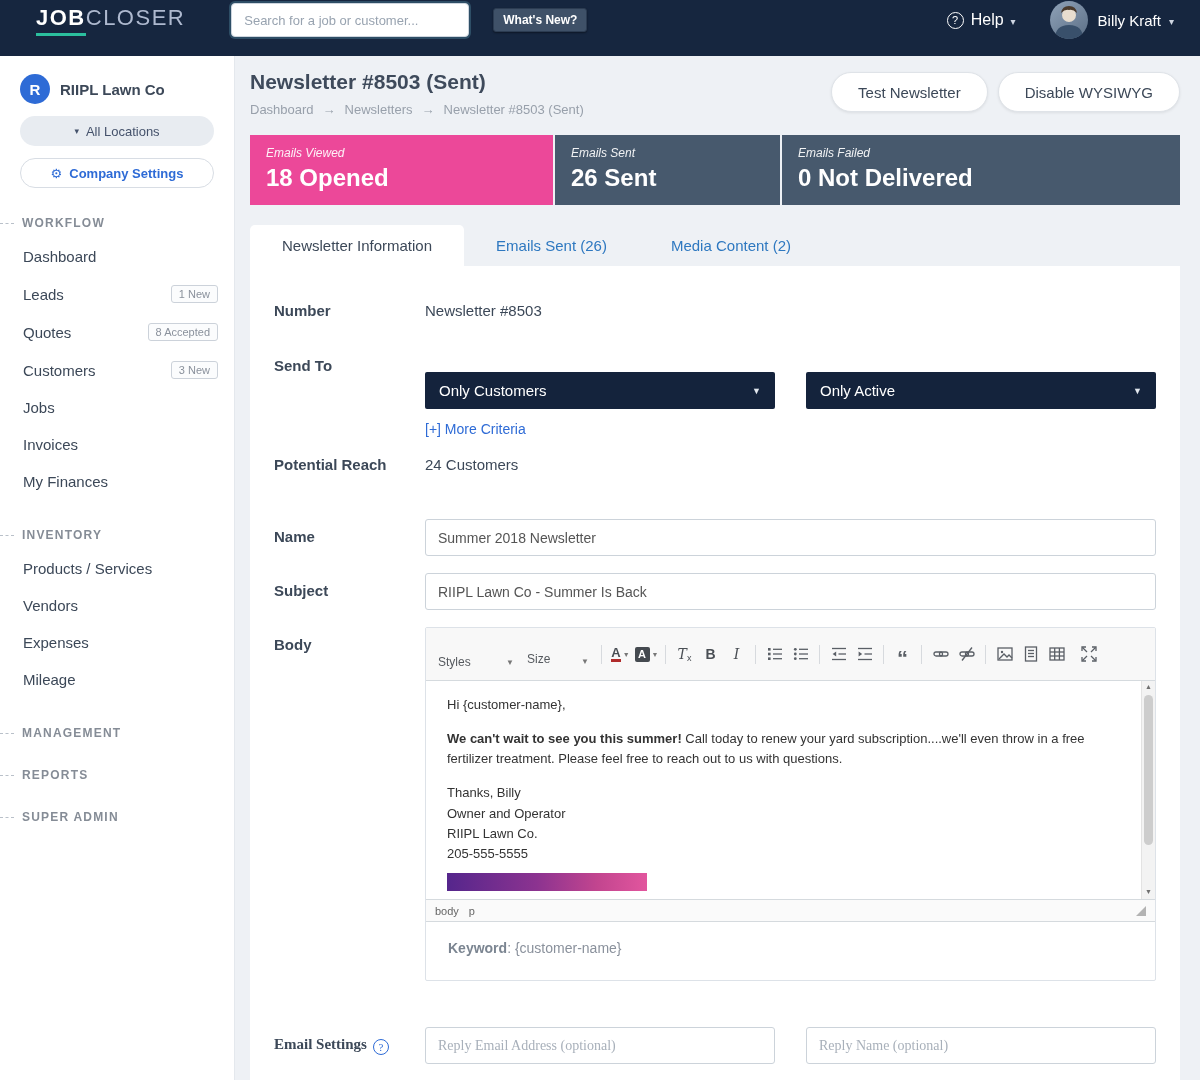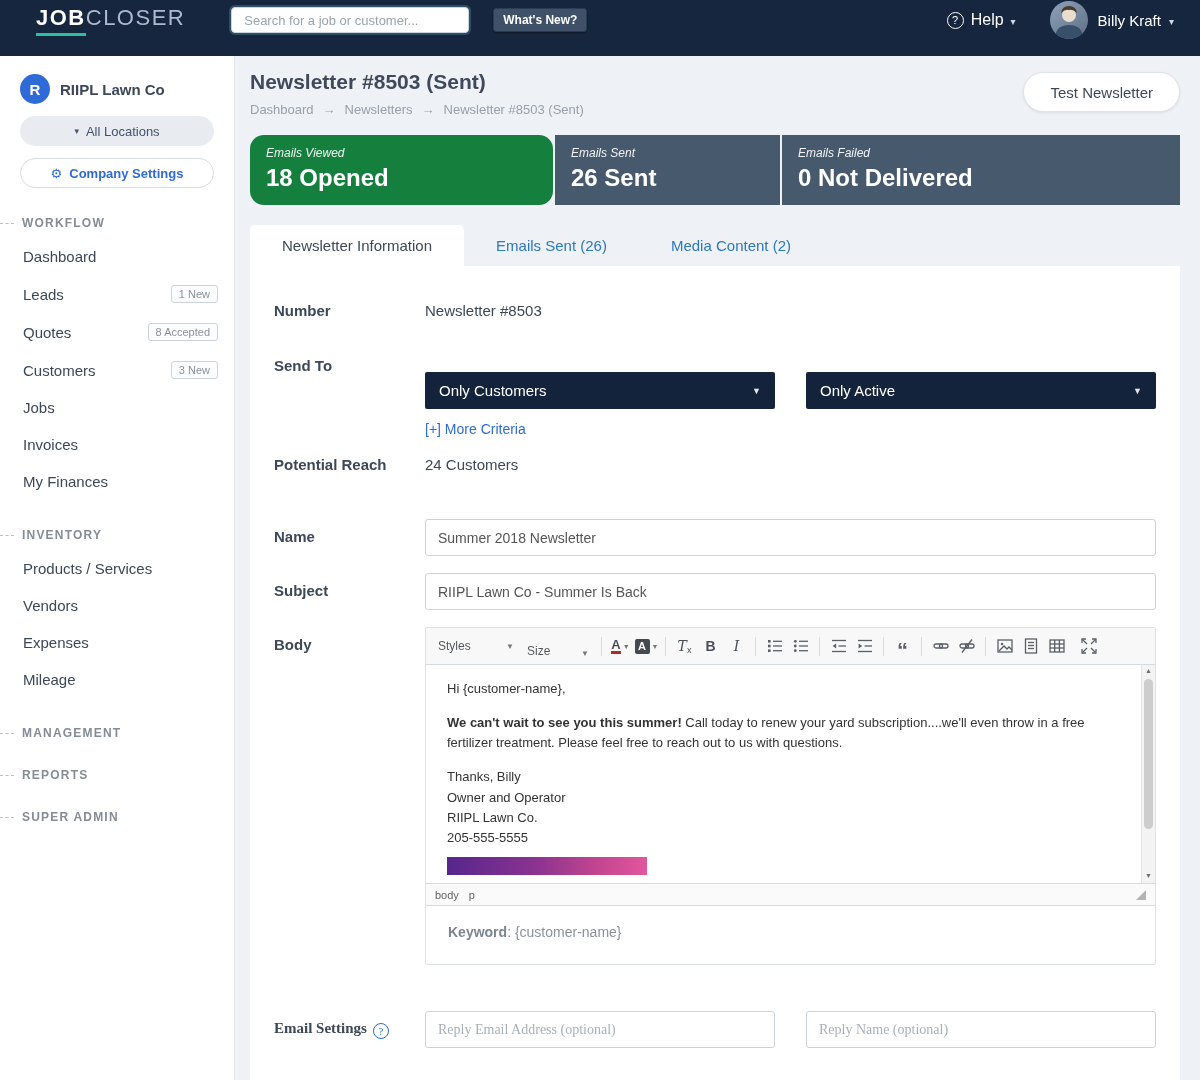--- a/index.html
+++ b/index.html
@@ -4,21 +4,21 @@
 <style>
   * { margin:0; padding:0; box-sizing:border-box; }
   html,body { width:1200px; height:1080px; overflow:hidden; background:#eef1f5;
     font-family:"Liberation Sans","DejaVu Sans",sans-serif; }
 
   
   .navbar { height:56px; background:#16263f; display:flex; align-items:center; padding:0 26px 16px 36px; }
   .logo { display:flex; align-items:baseline; cursor:pointer; }
   .logo .lp { color:#fff; font-weight:800; font-size:22px; letter-spacing:1.5px; border-bottom:3px solid #2bbf9e; padding-bottom:2px; }
   .logo .ls { color:#aeb9cf; font-weight:400; font-size:22px; letter-spacing:1.5px; }
-  .nav-search { margin-left:46px; width:238px; height:26px; border:1px solid #cdd5de; border-radius:4px; padding:0 12px; font-size:13px; color:#404040; outline:none; box-shadow:0 0 0 2px rgba(120,200,220,.25); }
+  .nav-search { margin-left:46px; width:238px; height:34px; border:1px solid #cdd5de; border-radius:4px; padding:0 12px; font-size:13px; color:#404040; outline:none; box-shadow:0 0 0 2px rgba(120,200,220,.25); }
   .nav-search::placeholder { color:#98a3b0; }
   .whats-new { margin-left:24px; background:#3f5168; color:#fff; font-size:12px; font-weight:bold; padding:4px 9px; border-radius:3px; border:1px solid #2c3c52; box-shadow:0 1px 2px rgba(0,0,0,.4); cursor:pointer; }
   .nav-right { margin-left:auto; display:flex; align-items:center; color:#fff; }
   .help { display:flex; align-items:center; gap:7px; font-size:16px; cursor:pointer; margin-right:34px; }
   .help-circle { width:17px; height:17px; border:1px solid #fff; border-radius:50%; font-size:11px; display:flex; align-items:center; justify-content:center; }
   .chev { font-size:10px; color:#cfd6e2; position:relative; top:1px; }
   .avatar { width:38px; height:38px; border-radius:50%; overflow:hidden; background:linear-gradient(140deg,#8fa2b8,#5c6f86); margin-right:10px; cursor:pointer; flex:none; }
   .user { display:flex; align-items:center; gap:8px; font-size:15px; cursor:pointer; }
 
   
@@ -71,21 +71,21 @@
   .link { color:#2e6bd6; font-size:14px; margin-top:12px; display:inline-block; cursor:pointer; }
 
   .text-input { width:100%; height:37px; border:1px solid #ccd3da; border-radius:3px; padding:0 12px; font-size:14px; color:#555; outline:none; font-family:inherit; background:#fff; }
   .text-input::placeholder { color:#a8b0ba; }
 
   
   .body-box { border:1px solid #dde2e8; border-radius:2px; }
   .ed-toolbar { display:flex; align-items:center; background:#f8f8f8; border-bottom:1px solid #d5dade; padding:6px 6px; gap:1px; }
   .combo { display:flex; align-items:center; justify-content:space-between; height:24px; padding:0 6px; font-size:12px; color:#55595e; cursor:pointer; border-radius:2px; }
   .combo .cmb-caret { font-size:8px; color:#777; margin-left:10px; }
-  .combo-styles { width:88px; }
+  .combo-styles { width:88px;margin-top:16px; }
   .combo-size { width:74px;align-items:flex-end; }
   .tb-sep { width:1px; height:19px; background:#d7dade; margin:0 5px; flex:none; }
   .tbtn { min-width:25px; height:24px; display:flex; align-items:center; justify-content:center; border-radius:2px; color:#4a4f55; cursor:pointer; flex:none; }
   .tbtn svg { stroke:#5a5f66; fill:none; stroke-width:1.3; }
   .tc-a { font-size:13px; font-weight:bold; border-bottom:3px solid #b02b2b; line-height:13px; }
   .bg-a { width:15px; height:15px; background:#454a50; color:#fff; font-size:11px; font-weight:bold; display:flex; align-items:center; justify-content:center; border-radius:2px; }
   .mini-caret { font-size:7px; color:#777; margin-left:2px; }
   .tx-t { font-style:italic; font-size:14px; font-family:"DejaVu Serif",serif; }
   .tx-x { font-size:9px; position:relative; top:4px; }
   .b-b { font-weight:800; font-size:14px; }
@@ -203,25 +203,26 @@
   <div class="main">
     <div class="page-header">
       <div class="page-title">Newsletter #8503 (Sent)</div>
       <div class="breadcrumb">
         <span class="crumb">Dashboard</span>
         <span class="crumb">Newsletters</span>
         <span class="crumb">Newsletter #8503 (Sent)</span>
       </div>
       <div class="hdr-buttons">
         <button class="hdr-btn">Test Newsletter</button>
+        <button class="hdr-btn">Disable WYSIWYG</button>
       </div>
     </div>
 
     <div class="stats">
-      <div class="stat stat-0" style="background-color: #15803d; border-radius: 14px;">
+      <div class="stat stat-0" style="background-color: #ec4899;">
         <div class="stat-label">Emails Viewed</div>
         <div class="stat-value">18 Opened</div>
       </div>
       <div class="stat stat-1" style="background-color: rgb(71, 89, 109);">
         <div class="stat-label">Emails Sent</div>
         <div class="stat-value">26 Sent</div>
       </div>
       <div class="stat stat-2" style="background-color: rgb(71, 89, 109);">
         <div class="stat-label">Emails Failed</div>
         <div class="stat-value">0 Not Delivered</div>

